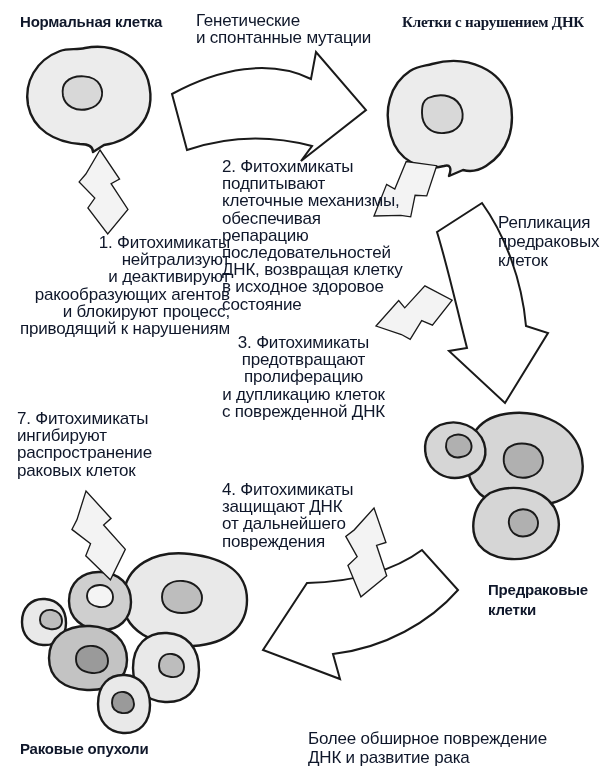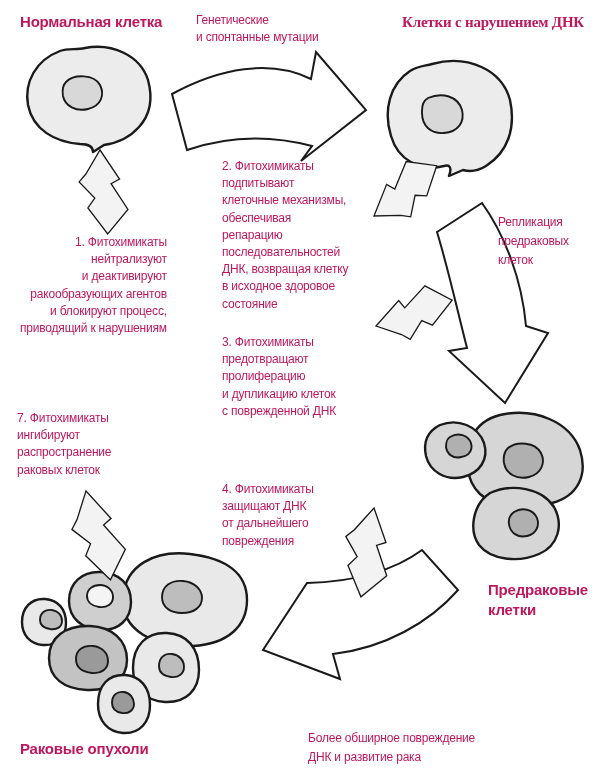--- a/index.html
+++ b/index.html
@@ -1,28 +1,28 @@
 <!DOCTYPE html>
 <html><head>
 <meta charset="utf-8">
 <style>
   html,body{margin:0;padding:0;background:#fff;}
   .stage{
     position:relative;
     width:605px;height:776px;
     background:#fff;
     font-family:"Liberation Sans", sans-serif;
-    color:#be185d;
+    color:#0f172a;
     overflow:hidden;
   }
   .stage svg{position:absolute;left:0;top:0;}
   .lbl{
     position:absolute;
     white-space:pre-line;
-    font-size:12px;
+    font-size:17px;
     line-height:17.2px;
     letter-spacing:-0.2px;
   }
   .hd{
     font-weight:bold;
     font-size:15px;
     line-height:20px;
     letter-spacing:-0.2px;
   }
   .lh19{line-height:19px;margin-top:42px;}
@@ -102,21 +102,21 @@
 последовательностей
 ДНК, возвращая клетку
 в исходное здоровое
 состояние</div>
   <div class="lbl" style="left:20px;top:234px;text-align:right;">1. Фитохимикаты
 нейтрализуют
 и деактивируют
 ракообразующих агентов
 и блокируют процесс,
 приводящий к нарушениям</div>
-  <div class="lbl" style="left:222px;top:334px;">3. Фитохимикаты
+  <div class="lbl" style="left:222px;top:334px;text-align:center;">3. Фитохимикаты
 предотвращают
 пролиферацию
 и дупликацию клеток
 с поврежденной ДНК</div>
   <div class="lbl" style="left:17px;top:410px;">7. Фитохимикаты
 ингибируют
 распространение
 раковых клеток</div>
   <div class="lbl" style="left:222px;top:481px;">4. Фитохимикаты
 защищают ДНК

